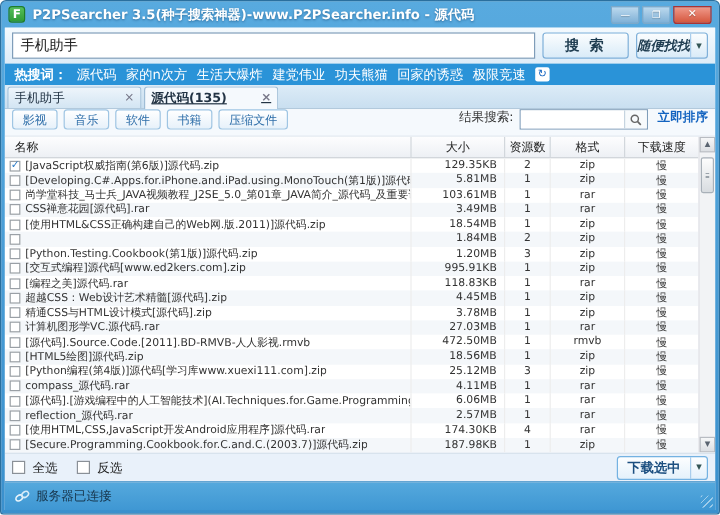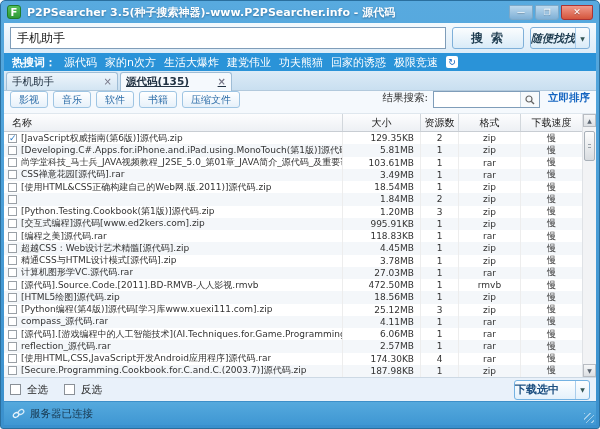--- a/index.html
+++ b/index.html
@@ -80,21 +80,21 @@
   .sthumb{ position:absolute; left:1px; right:1px; top:17px; height:30px; border:1px solid #a8b0b8; border-radius:2px;
     background:linear-gradient(#fdfdfd,#d8dce0); cursor:grab;}
   .sthumb::after{ content:""; position:absolute; left:3px; right:3px; top:12px; height:6px;
     background:repeating-linear-gradient(#9aa2aa 0 1px,transparent 1px 3px);}
   
   .footer{ height:24px; background:#e9f1fa; border-top:1px solid #cdd9e4; display:flex; align-items:center; padding:0 6px; gap:6px;}
   .fcb{ width:11px; height:11px; border:1px solid #8a9097; background:#fff; cursor:pointer;}
   .fcb-label{ font-size:10.5px; color:#222; margin-right:10px;}
   .dl-btn{ margin-left:auto; height:20px; width:76px; border:1px solid #74b2e2; border-radius:3px;
     background:linear-gradient(#fdfeff,#e4f1fb); display:flex; align-items:center; cursor:pointer;}
-  .dl-btn .lbl{ flex:1; text-align:left; font-size:11px; font-weight:bold; color:#1c4f80;}
+  .dl-btn .lbl{ flex:1; text-align:center; font-size:11px; font-weight:bold; color:#1c4f80;}
   .dl-btn .arr{ width:14px; height:100%; border-left:1px solid #a9cdec; font-size:6px; color:#355; display:flex; align-items:center; justify-content:center;}
   
   .statusbar{ height:24px; background:linear-gradient(#55a9dd,#3f97d3); border-top:1px solid #3d8fc9;
     display:flex; align-items:center; padding:0 8px; gap:5px; position:relative;}
   .status-text{ font-size:10.5px; color:#17364d;}
   .grip{ position:absolute; right:2px; bottom:2px; width:10px; height:10px;
     background:repeating-linear-gradient(135deg,rgba(255,255,255,.7) 0 1px,transparent 1px 4px); opacity:.7;}
 </style>
 </head>
 <body>

